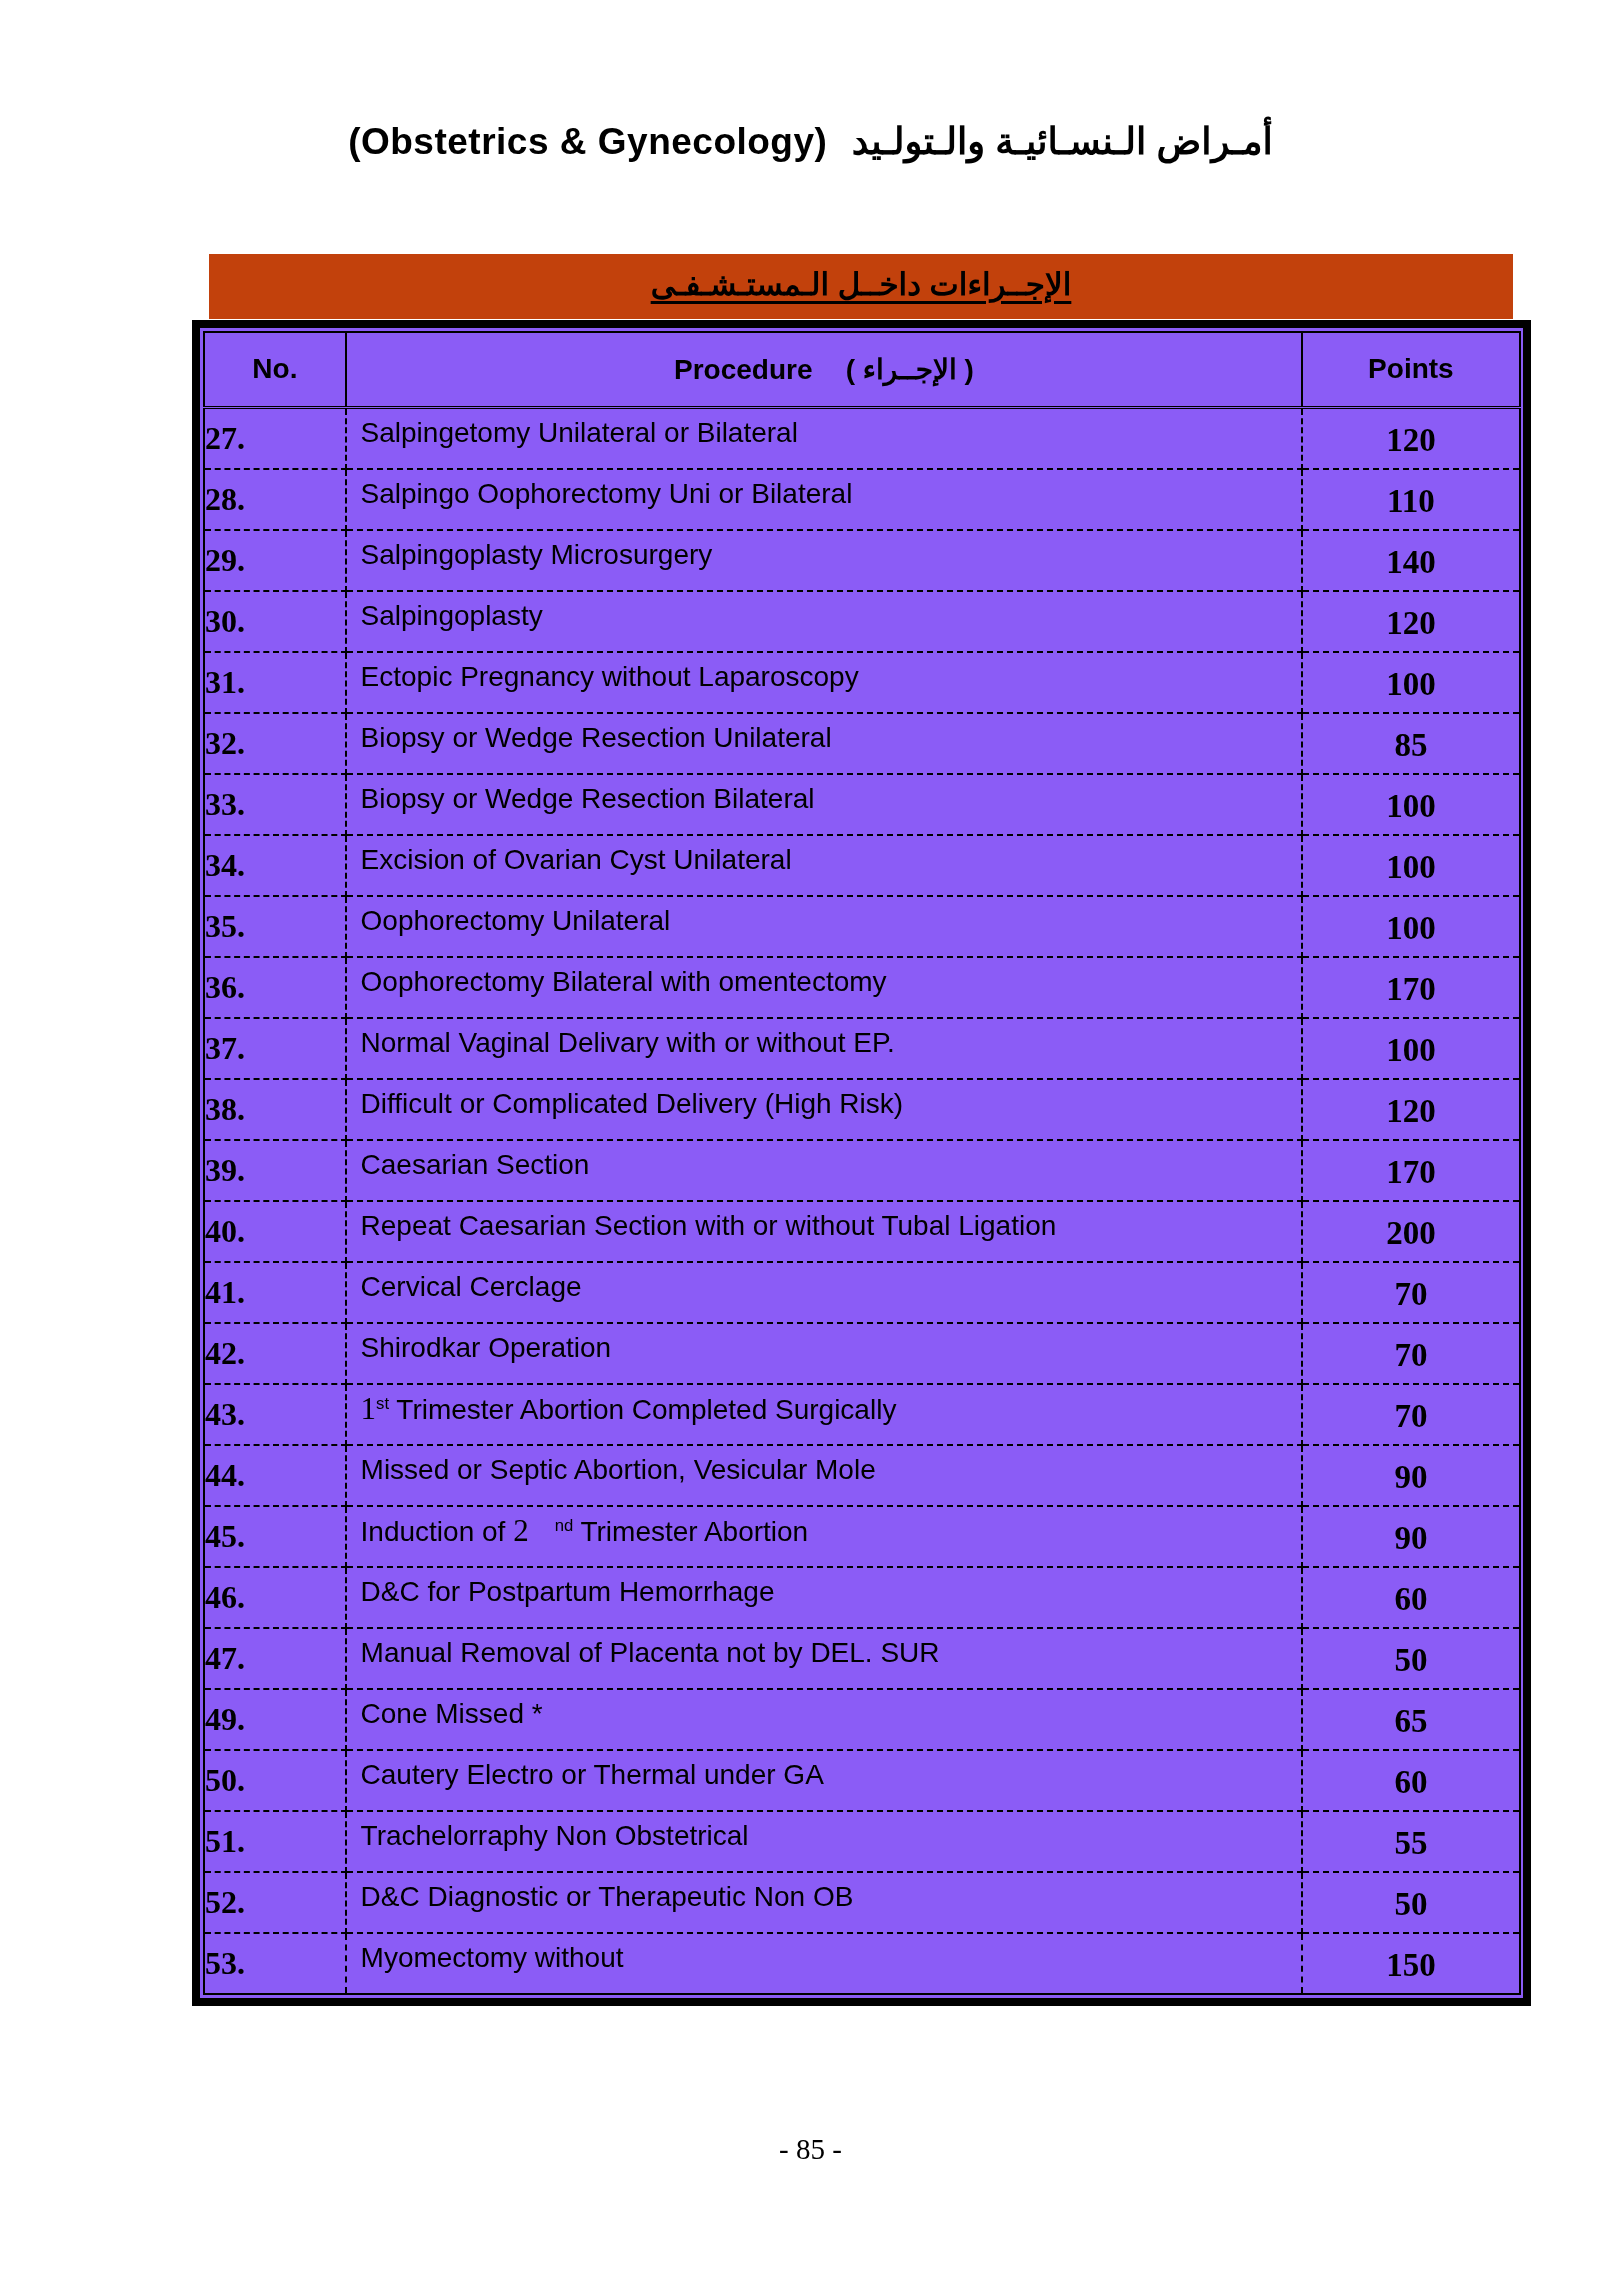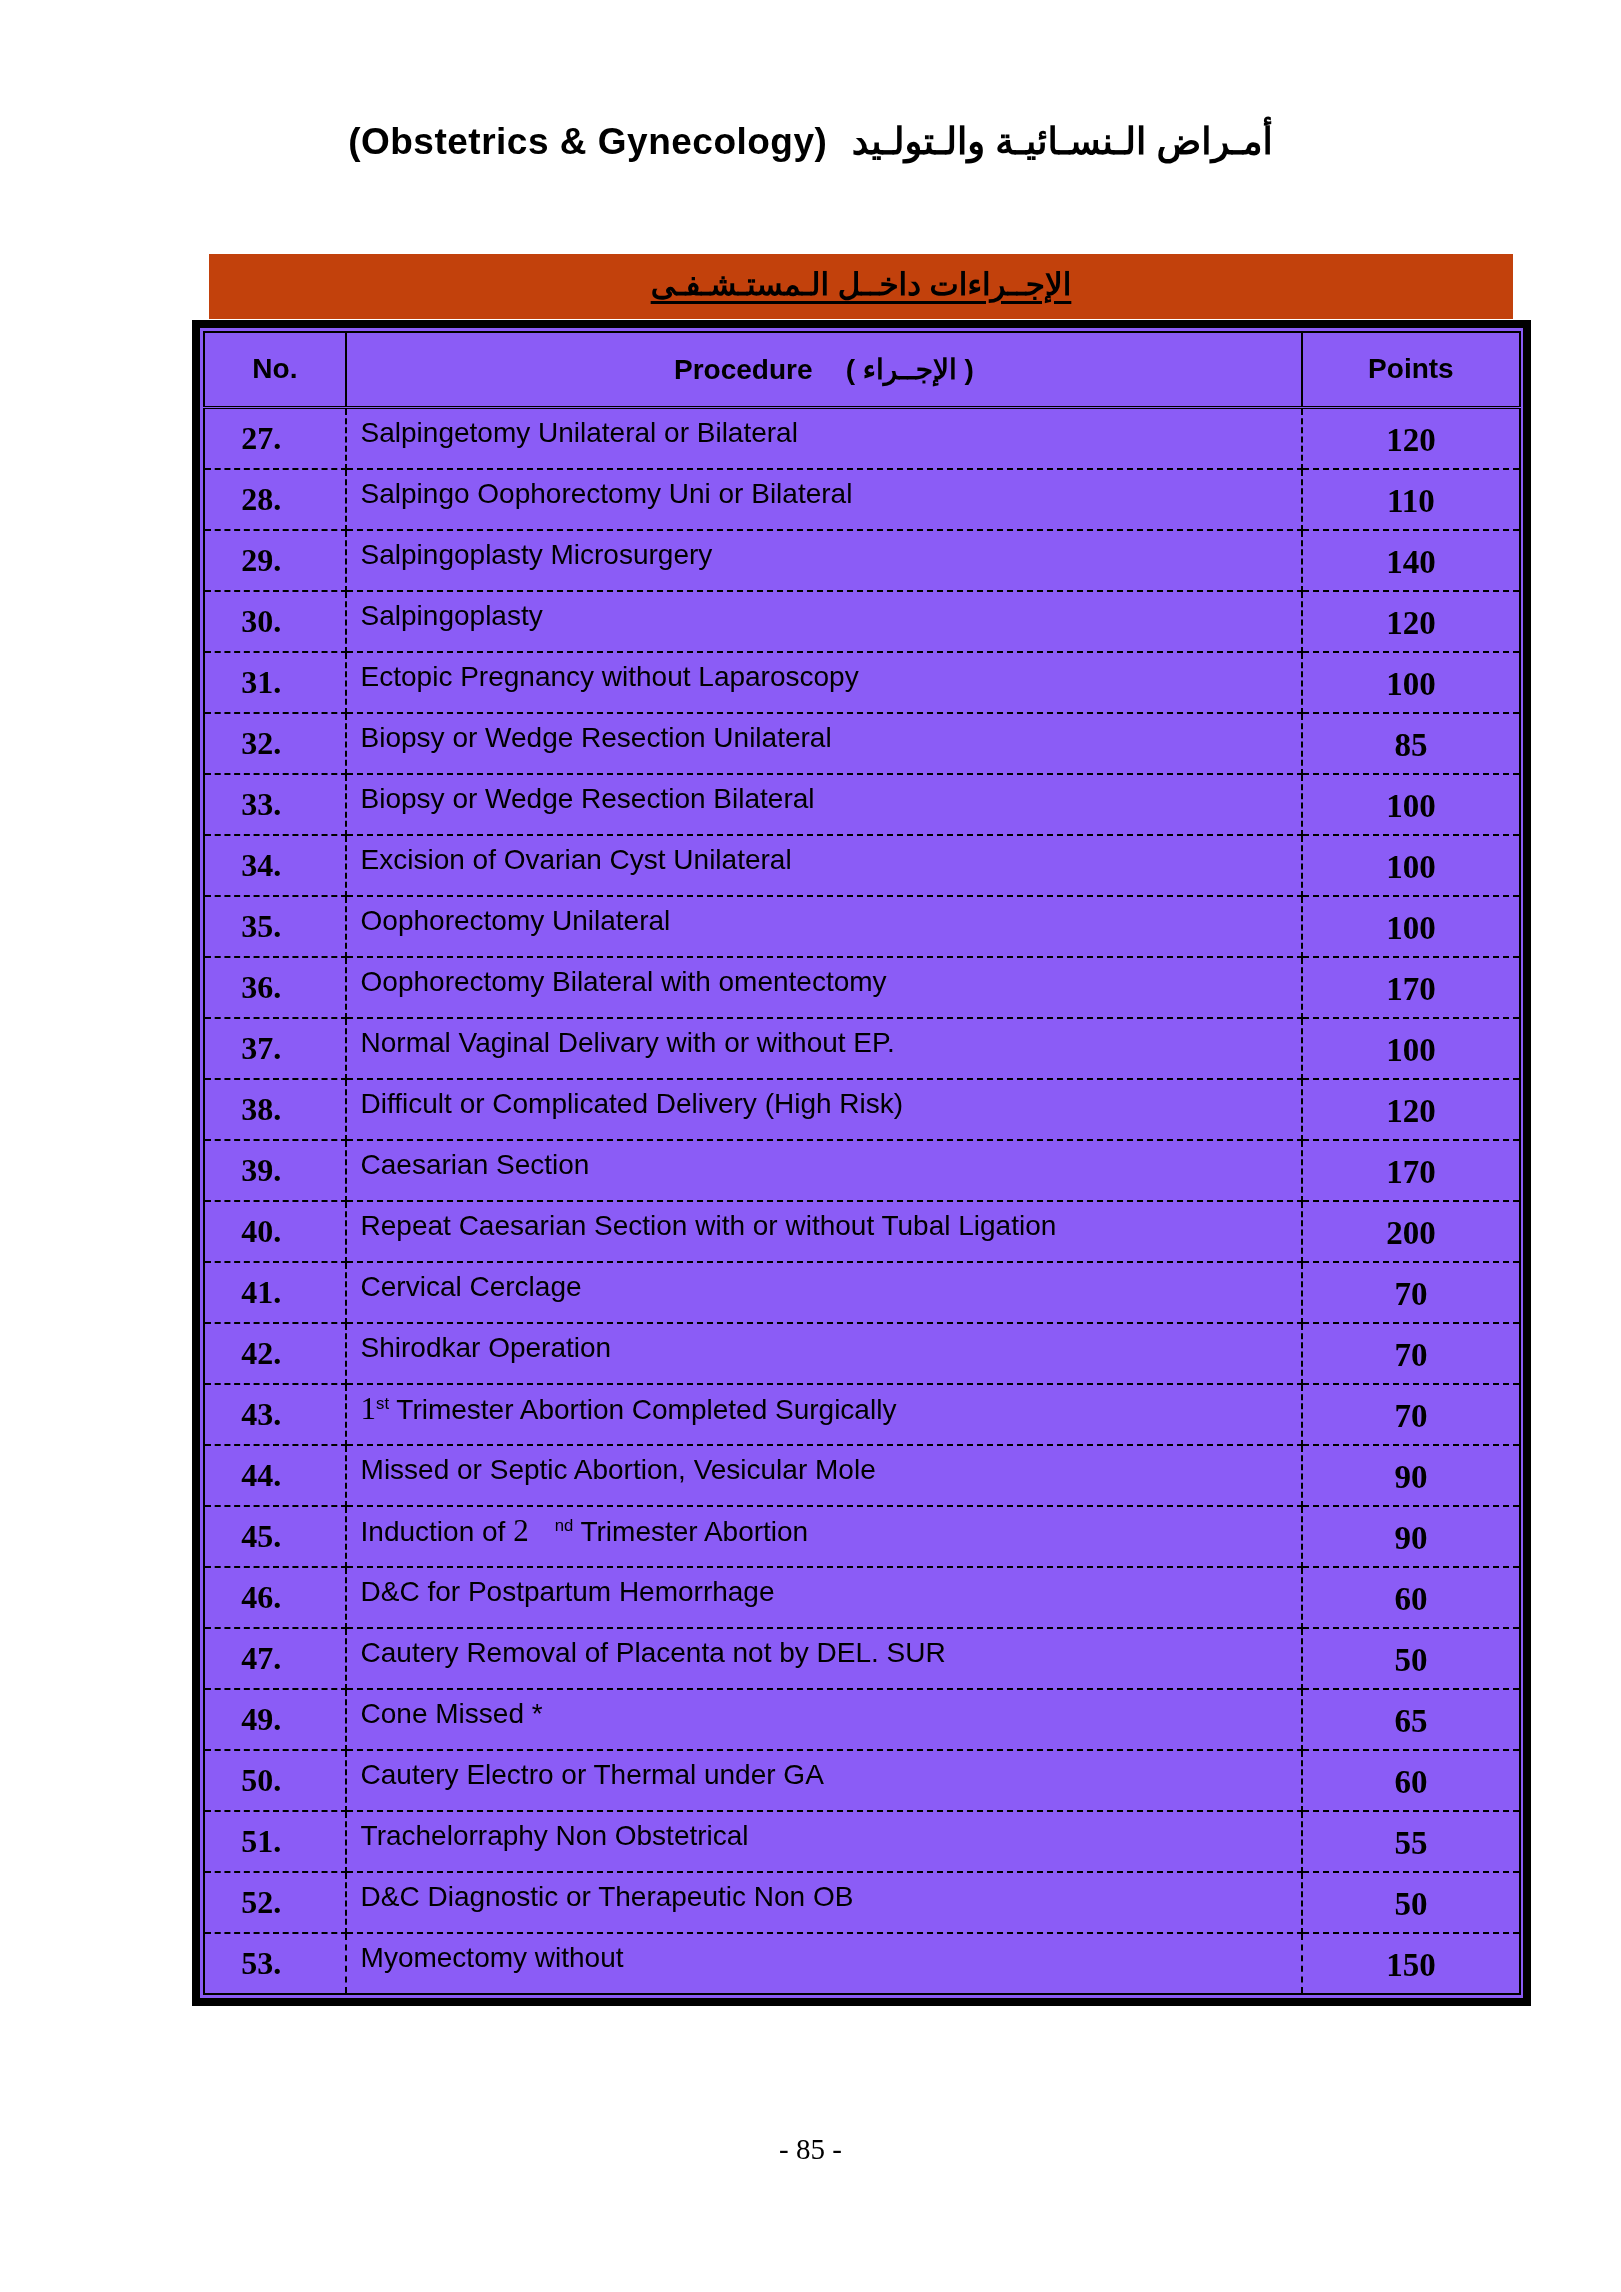--- a/index.html
+++ b/index.html
@@ -41,21 +41,21 @@
   }
   table.proc th:last-child { border-right: none; }
   table.proc th .ar { direction: rtl; unicode-bidi: embed; margin-left: 25.5px; font-weight: bold; }
   table.proc td {
     height: 59px; border-bottom: 2px dashed #000; border-right: 2px dashed #000;
     vertical-align: middle; padding: 0;
   }
   table.proc tr:last-child td { border-bottom: none; }
   table.proc td:last-child { border-right: none; }
   td.no {
-    text-align: center; padding-right: 27.4px !important;
+    text-align: left; padding-right: 27.4px !important;
     font-family: "Liberation Serif", serif; font-weight: bold; font-size: 32px; margin-left: 40px;
   }
   td.proc-name {
     padding-left: 13.7px !important; font-size: 28px;
     font-family: "Liberation Sans", sans-serif; line-height: 1;
   }
   td.proc-name span { position: relative; top: -5.9px; }
   td.pts {
     text-align: center; font-family: "Liberation Serif", serif;
     font-weight: bold; font-size: 33px;
@@ -191,21 +191,21 @@
           <td class="proc-name"><span>Induction of <span style="font-family: &quot;Liberation Serif&quot;, serif; font-size: 31px; position: static;">2</span><sup style="font-size: 16.7px; padding-left: 26px;">nd</sup> Trimester Abortion</span></td>
           <td class="pts"><span>90</span></td>
         </tr>
         <tr>
           <td class="no">46.</td>
           <td class="proc-name"><span>D&amp;C for Postpartum Hemorrhage</span></td>
           <td class="pts"><span>60</span></td>
         </tr>
         <tr>
           <td class="no">47.</td>
-          <td class="proc-name"><span>Cautery Removal of Placenta not by DEL. SUR</span></td>
+          <td class="proc-name"><span>Manual Removal of Placenta not by DEL. SUR</span></td>
           <td class="pts"><span>50</span></td>
         </tr>
         <tr>
           <td class="no">49.</td>
           <td class="proc-name"><span>Cone Missed *</span></td>
           <td class="pts"><span>65</span></td>
         </tr>
         <tr>
           <td class="no">50.</td>
           <td class="proc-name"><span>Cautery Electro or Thermal under GA</span></td>

